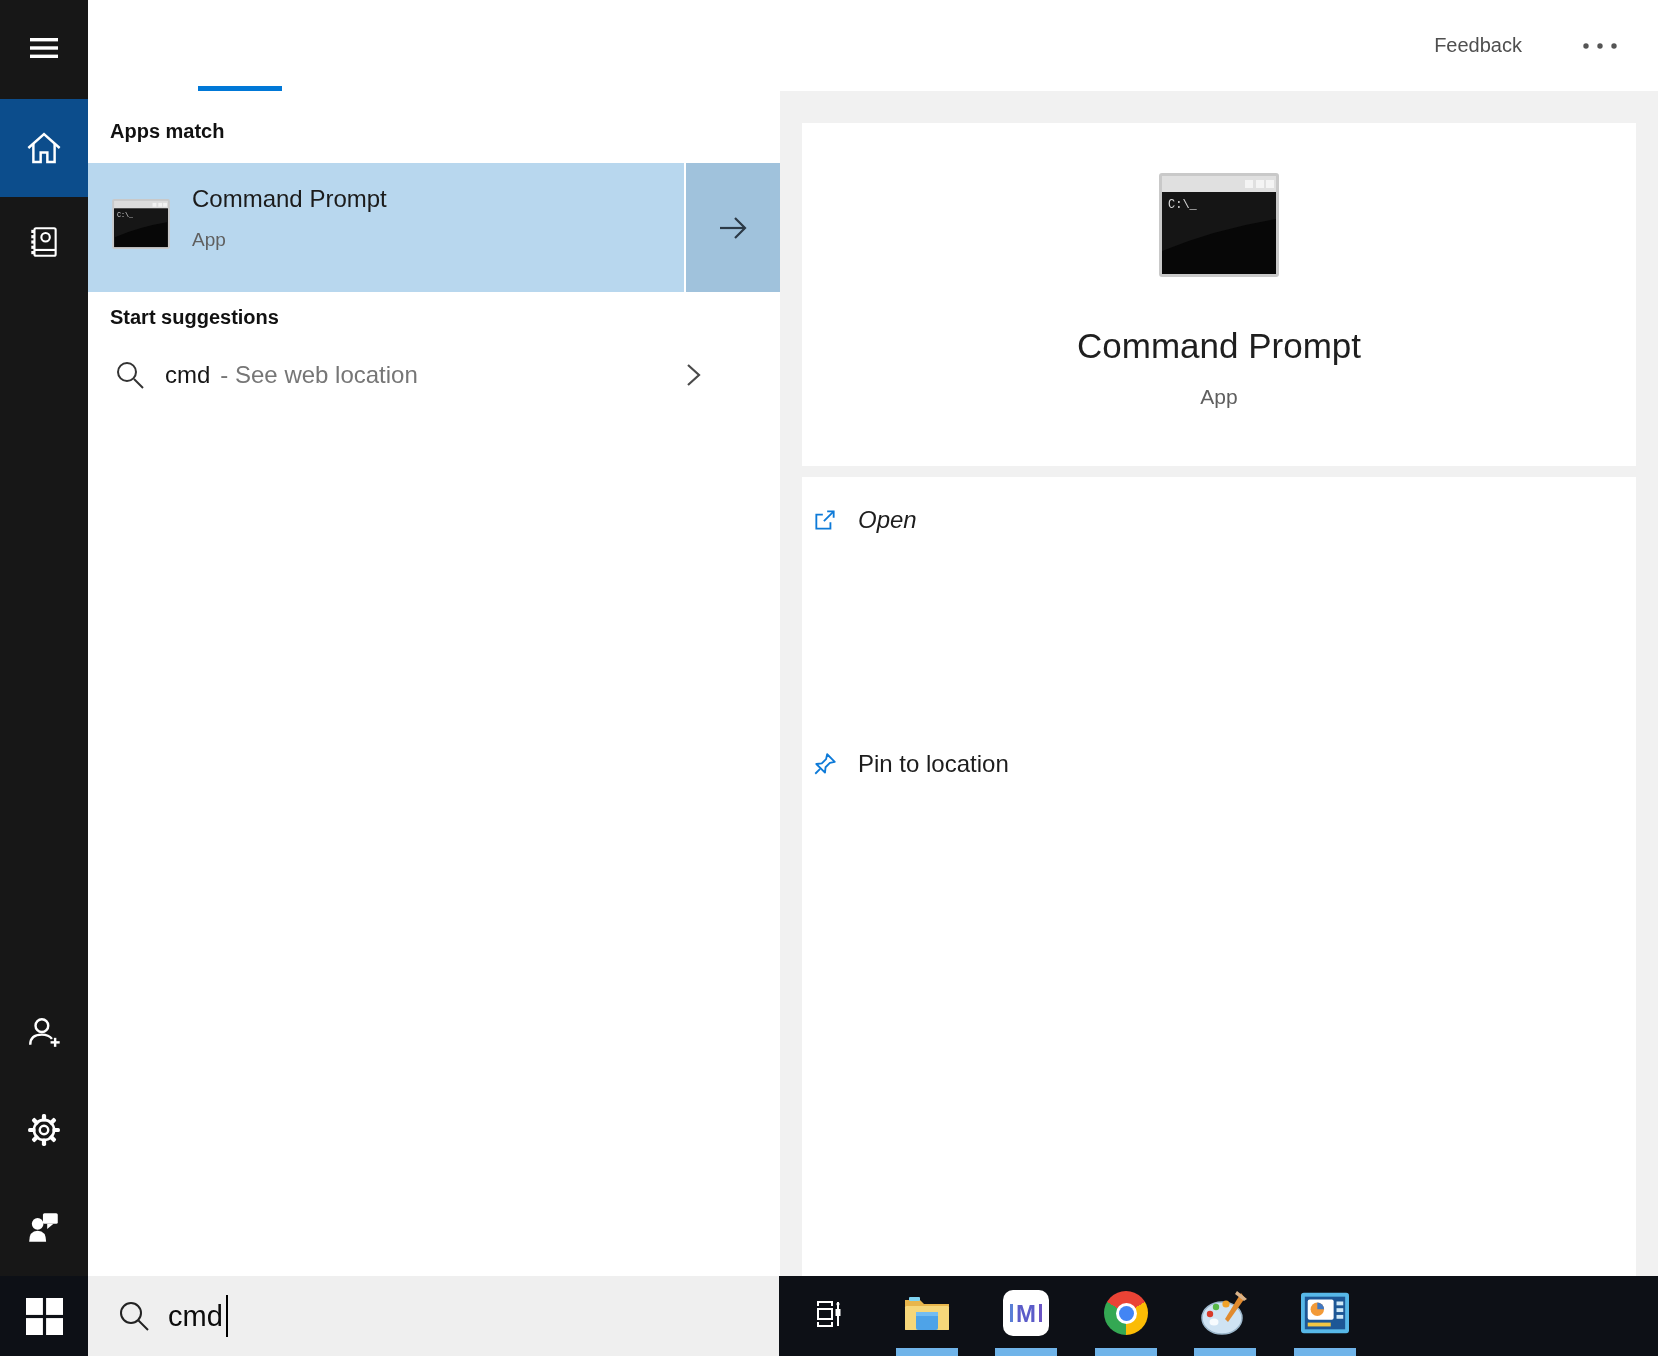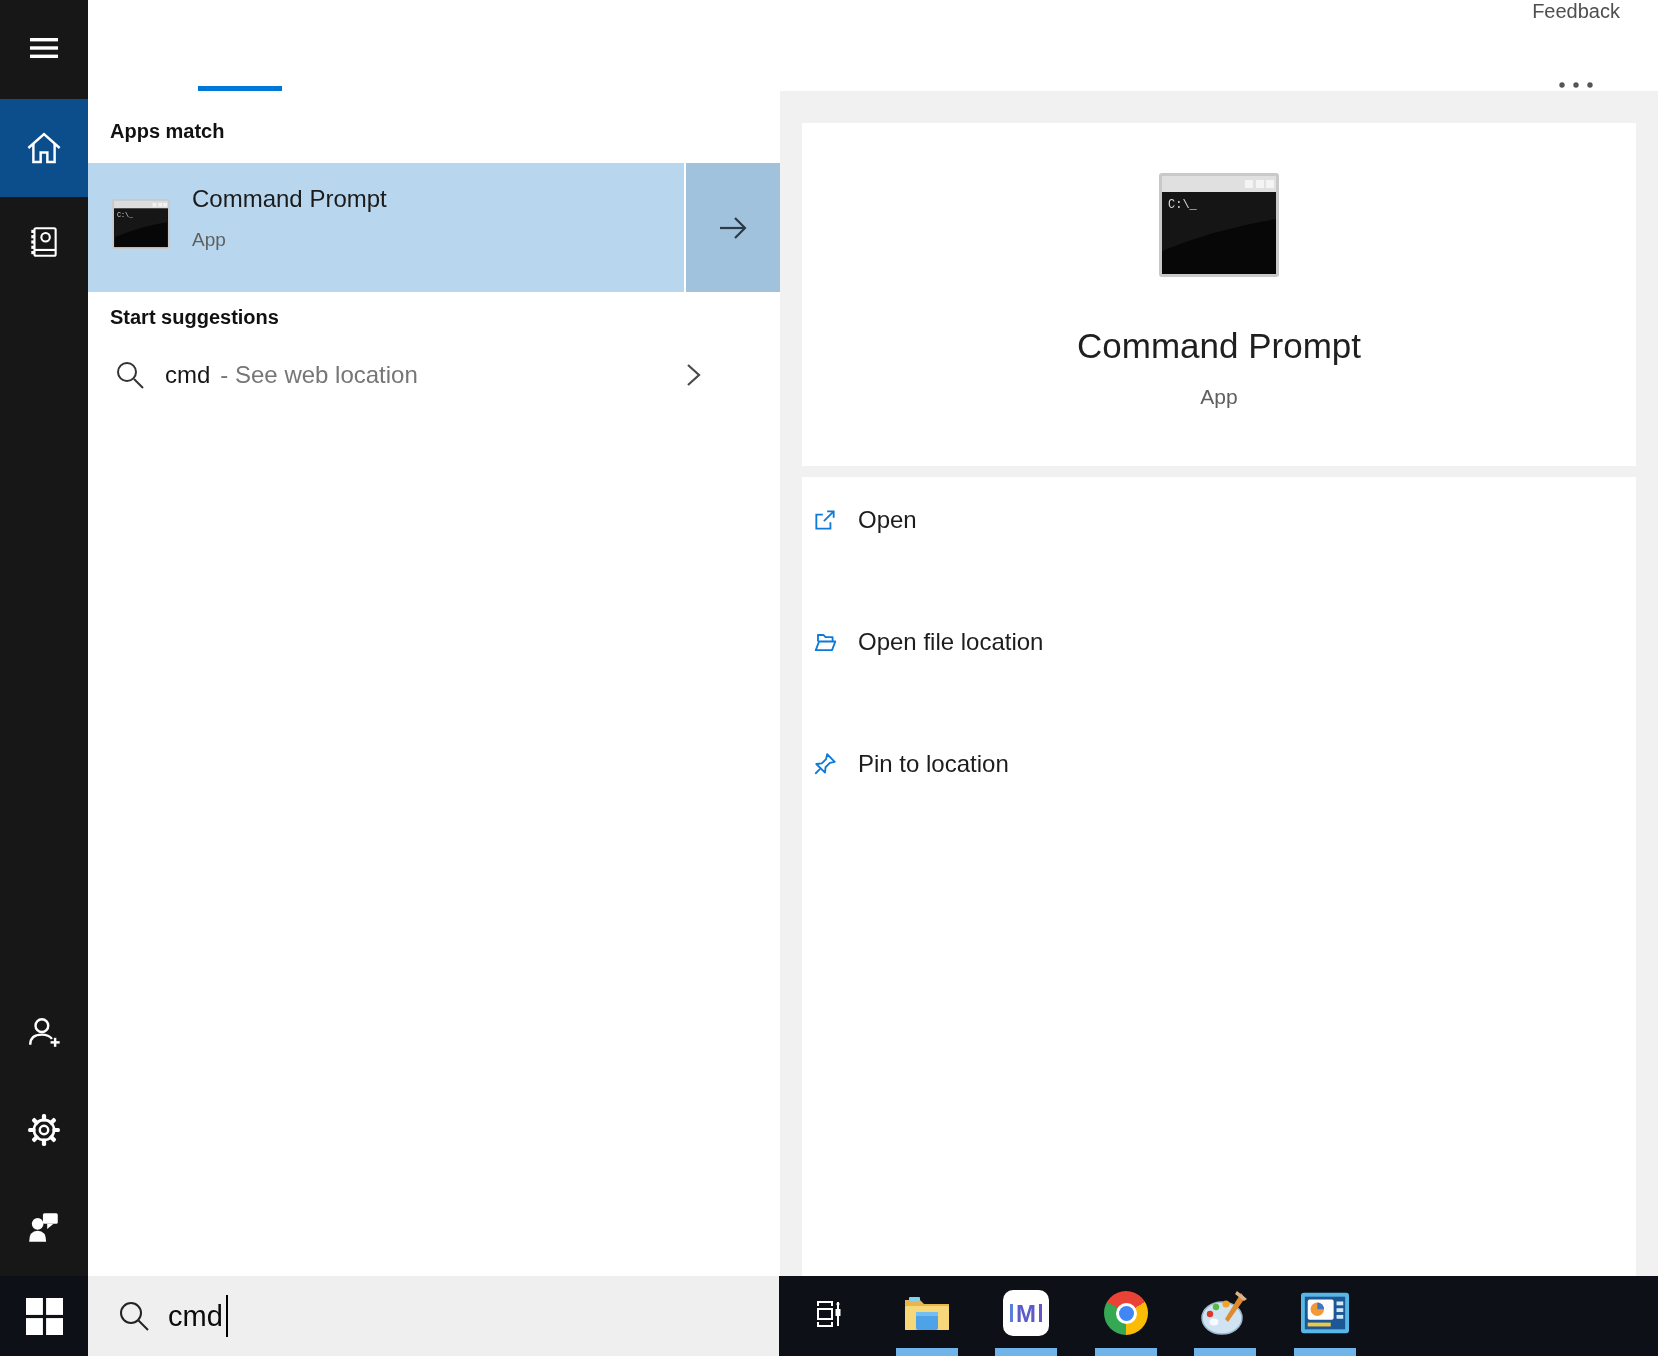--- a/index.html
+++ b/index.html
@@ -6,21 +6,21 @@
   .screen{position:relative;width:1658px;height:1356px;background:#fff;overflow:hidden;
           font-family:"Liberation Sans",sans-serif;-webkit-font-smoothing:antialiased;}
 
   
   .topbar{position:absolute;left:88px;top:0;width:1570px;height:91px;background:#fff;
           border-bottom:1px solid #e3e3e3;display:flex;align-items:center;}
   .tabs{display:flex;align-items:center;gap:48px;padding-left:50px;font-size:20px;color:#4f4f4f;}
   .tab{cursor:default;white-space:nowrap;display:flex;align-items:center;gap:9px;}
   .tab.selected{color:#000;font-weight:700;}
   .tab-underline{position:absolute;left:110px;top:86px;width:84px;height:5px;background:#0078d7;}
-  .topbar-right{position:absolute;right:38px;top:0;height:91px;display:flex;align-items:center;gap:58px;flex-direction:column;}
+  .topbar-right{position:absolute;right:38px;top:0;height:91px;display:flex;align-items:center;gap:58px;}
   .feedback-label{font-size:20px;color:#4f4f4f;}
   .caret-down{width:0;height:0;border-left:7px solid transparent;border-right:7px solid transparent;
               border-top:8px solid #4f4f4f;margin-top:3px;}
 
   
   .sidebar{position:absolute;left:0;top:0;width:88px;height:1276px;background:#171717;}
   .side-btn{position:absolute;left:0;width:88px;height:56px;display:flex;align-items:center;justify-content:center;}
   .home-block{position:absolute;left:0;top:99px;width:88px;height:98px;background:#0c4d8c;
               display:flex;align-items:center;justify-content:center;}
   .scroll-strip{position:absolute;left:88px;top:91px;width:5px;height:1185px;background:transparent;}
@@ -213,37 +213,30 @@
         <rect x="1.5" y="9.5" width="57" height="41" fill="#070707"></rect>
         <path d="M1.5 9.5 H58.5 V23 Q28 28 1.5 39 Z" fill="#151515"></path>
         <text x="4.5" y="17.5" font-size="6" fill="#d8d8d8" font-family="'Liberation Mono',monospace">C:\_</text>
       </svg>
       <div class="preview-title">Command Prompt</div>
       <div class="preview-sub">App</div>
     </div>
 
     <div class="card card2">
 
-      <div class="action-row" style="top:13px;">
+      <div class="action-row" style="top:13px;font-style:italic;">
         <svg width="26" height="26" viewBox="0 0 24 24" fill="none" stroke="#0d7ad8" stroke-width="1.7">
           <path d="M10 7 H4 V20 H17 V14"></path>
           <path d="M11 13 L20 4"></path>
             <path d="M14 4 H20 V10"></path>
         </svg>
         <span class="action-label">Open</span>
       </div>
 
 
-      <div class="action-row" style="top:135px;">
-        <svg width="26" height="26" viewBox="0 0 24 24" fill="none" stroke="#0d7ad8" stroke-width="1.7" stroke-linejoin="round">
-          <path d="M5.5 11.5 V5.5 H10.5 L12.5 7.5 H19 V11.5"></path>
-          <path d="M3.5 19.5 L6.5 11.5 H21.5 L18.5 19.5 Z"></path>
-        </svg>
-        <span class="action-label">Open file location</span>
-      </div>
 
 
       <div class="action-row" style="top:257px;">
         <svg width="26" height="26" viewBox="0 0 24 24" fill="none" stroke="#0d7ad8" stroke-width="1.7" stroke-linejoin="round">
           <path d="M14 3 L21 10 L16.5 11 L12.5 15 L12 20 L4 12 L9 11.5 L13 7.5 Z"></path>
           <path d="M7.5 16.5 L3 21"></path>
         </svg>
         <span class="action-label">Pin to location</span>
       </div>
 

